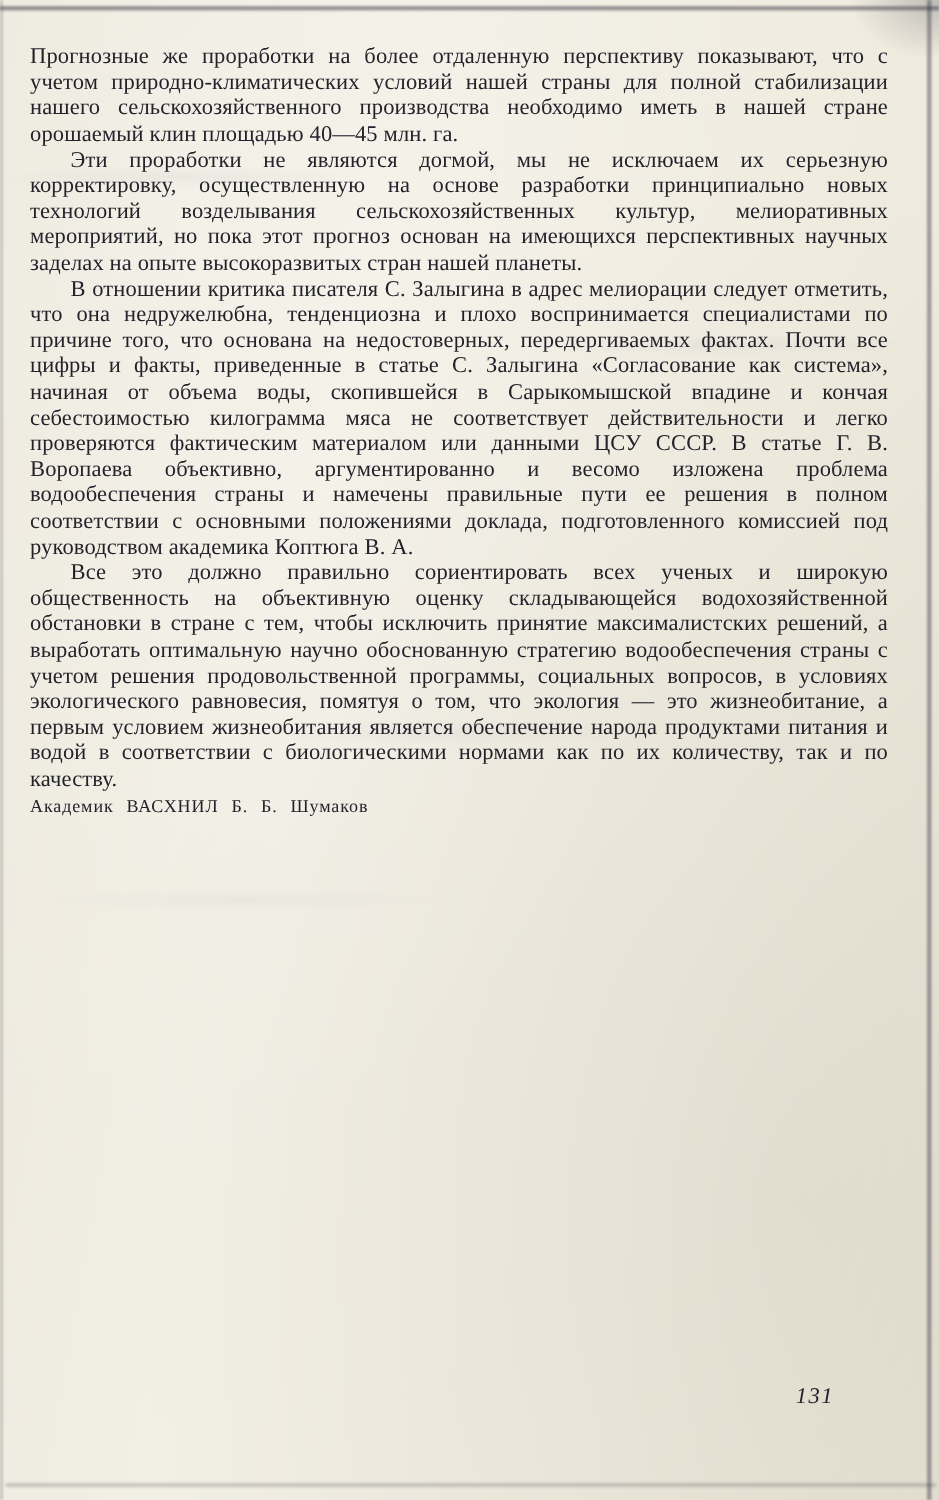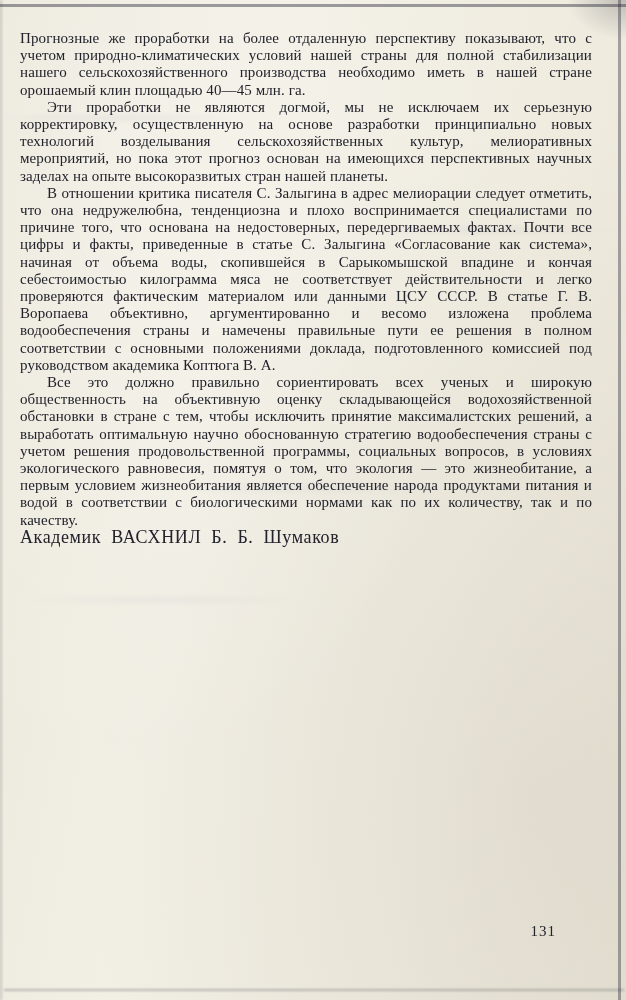--- a/index.html
+++ b/index.html
@@ -56,31 +56,32 @@
     text-align: justify;
     text-justify: inter-word;
   }
   .text-block p.no-indent {
     text-indent: 0;
   }
   .signature {
     margin-top: 27px;
     text-align: right;
     padding-right: 30px;
-    font-size: 18px;
+    font-size: 12px;
     letter-spacing: 0.6px;
     word-spacing: 5px;
     text-indent: 0 !important;
   }
   .page-number {
     position: absolute;
     bottom: 60px;
     right: 70px;
     font-size: 15px;
     letter-spacing: 1px;
+    font-style: italic;
   }
   
   .bleed {
     position: absolute; inset: 0;
     pointer-events: none;
     background:
       radial-gradient(ellipse 180px 10px at 120px 118px, rgba(90,100,130,0.06), rgba(0,0,0,0) 70%),
       radial-gradient(ellipse 200px 10px at 480px 230px, rgba(90,100,130,0.06), rgba(0,0,0,0) 70%),
       radial-gradient(ellipse 220px 12px at 300px 488px, rgba(90,100,130,0.05), rgba(0,0,0,0) 70%),
       radial-gradient(ellipse 200px 10px at 160px 600px, rgba(90,100,130,0.05), rgba(0,0,0,0) 70%);

